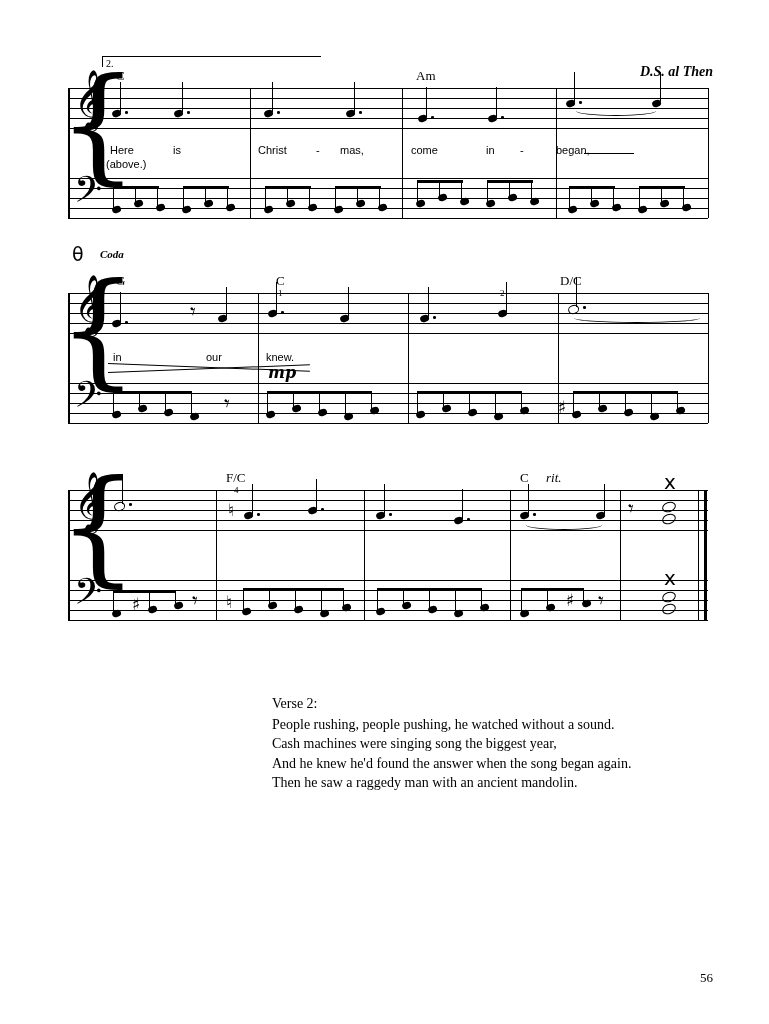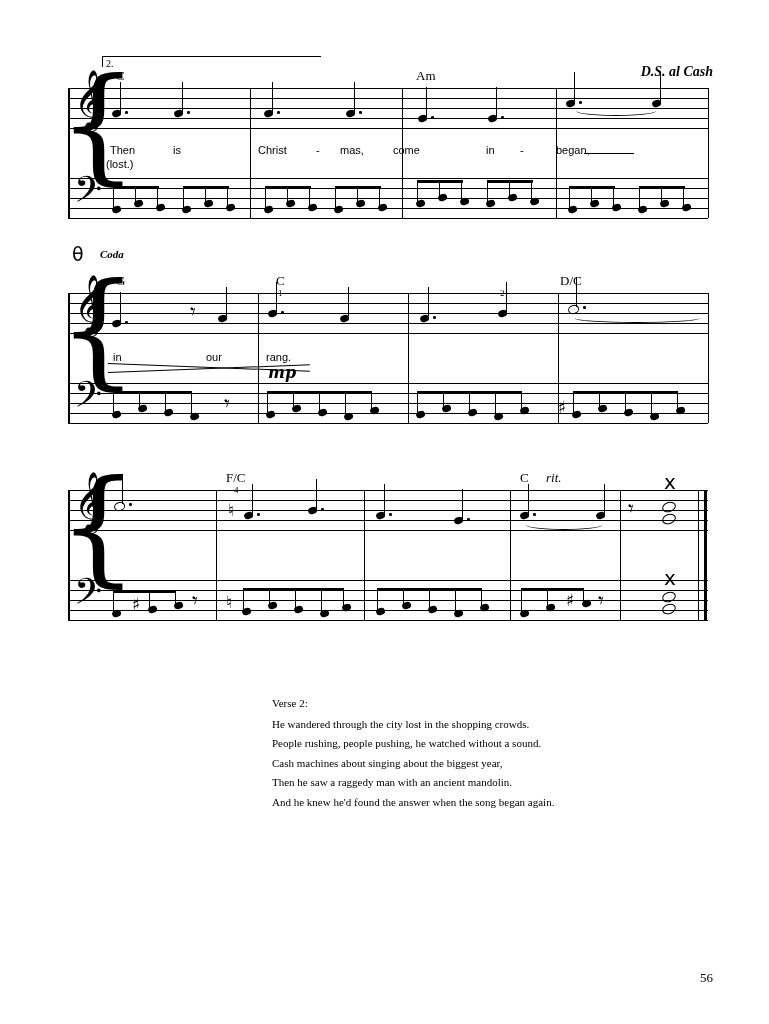--- a/index.html
+++ b/index.html
@@ -197,21 +197,21 @@
     transform-origin: left center;
   }
 
   
   .verse {
     position: absolute;
     left: 272px;
     top: 694px;
     width: 420px;
     font-family: "Liberation Serif", serif;
-    font-size: 11px;
+    font-size: 14px;
     line-height: 19.5px;
     color: #000;
   }
   .verse .head { margin-bottom: 1px; }
   .verse .indent { padding-left: 0px; }
   .verse .spacer { height: 18px; }
 
   .pagenum {
     position: absolute;
     right: 56px;
@@ -225,21 +225,21 @@
     font-weight: bold;
     font-style: italic;
     font-size: 14px;
   }
 </style>
 </head>
 <body>
 
 <div class="page">
 
-  <div class="ds-coda" style="right:56px; top:64px;">D.S. al Cash</div>
+  <div class="ds-coda" style="right:56px; top:64px;">D.S. al Then</div>
 
   <div class="system" style="top:88px; height:130px;">
 
     <div class="volta" style="left:34px; top:-32px; width:218px;"></div>
     <div class="volta-num" style="left:38px; top:-30px;">2.</div>
 
     <div class="brace" style="top:-8px;">{</div>
     <div class="sysbar" style="left:0px; top:0px; height:130px;"></div>
 
     <div class="staff" style="top:0px;">
@@ -292,32 +292,32 @@
     <div class="dot" style="left:433px; top:28px;"></div>
     <div class="stem" style="left:428px; top:-1px; height:30px;"></div>
 
     <div class="nh" style="left:498px; top:12px;"></div>
     <div class="dot" style="left:511px; top:13px;"></div>
     <div class="stem" style="left:506px; top:-16px; height:30px;"></div>
     <div class="nh" style="left:584px; top:12px;"></div>
     <div class="stem" style="left:592px; top:-16px; height:30px;"></div>
     <div class="tie" style="left:508px; top:18px; width:80px;"></div>
 
-    <div class="lyric" style="left:42px; top:56px;">Then</div>
+    <div class="lyric" style="left:42px; top:56px;">Here</div>
     <div class="lyric" style="left:105px; top:56px;">is</div>
     <div class="lyric" style="left:190px; top:56px;">Christ</div>
     <div class="lyric" style="left:248px; top:56px;">-</div>
     <div class="lyric" style="left:272px; top:56px;">mas,</div>
-    <div class="lyric" style="left:325px; top:56px;">come</div>
+    <div class="lyric" style="left:343px; top:56px;">come</div>
     <div class="lyric" style="left:418px; top:56px;">in</div>
     <div class="lyric" style="left:452px; top:56px;">-</div>
     <div class="lyric" style="left:488px; top:56px;">began,</div>
     <div class="lyricline" style="left:516px; top:65px; width:50px;"></div>
 
-    <div class="lyric" style="left:38px; top:70px;">(lost.)</div>
+    <div class="lyric" style="left:38px; top:70px;">(above.)</div>
 
     <div class="nh" style="left:44px; top:118px;"></div>
     <div class="nh" style="left:66px; top:112px;"></div>
     <div class="nh" style="left:88px; top:116px;"></div>
     <div class="stem" style="left:45px; top:98px; height:22px;"></div>
     <div class="stem" style="left:67px; top:98px; height:16px;"></div>
     <div class="stem" style="left:89px; top:98px; height:20px;"></div>
     <div class="beam" style="left:45px; top:98px; width:46px;"></div>
 
     <div class="nh" style="left:114px; top:118px;"></div>
@@ -434,21 +434,21 @@
     <div class="nh" style="left:430px; top:17px;"></div>
     <div class="stem" style="left:438px; top:-11px; height:30px;"></div>
 
     <div class="nh open" style="left:500px; top:12px;"></div>
     <div class="dot" style="left:515px; top:13px;"></div>
     <div class="stem" style="left:508px; top:-16px; height:30px;"></div>
     <div class="tie" style="left:506px; top:20px; width:126px;"></div>
 
     <div class="lyric" style="left:45px; top:58px;">in</div>
     <div class="lyric" style="left:138px; top:58px;">our</div>
-    <div class="lyric" style="left:198px; top:58px;">rang.</div>
+    <div class="lyric" style="left:198px; top:58px;">knew.</div>
 
     <div class="hairpin" style="left:40px; top:68px; width:200px; height:14px;">
       <i style="width:202px; top:2px; transform: rotate(2.2deg);"></i>
       <i style="width:202px; top:11px; transform: rotate(-2.2deg);"></i>
     </div>
     <div class="dynamic" style="left:200px; top:70px;">mp</div>
 
     <div class="nh" style="left:44px; top:118px;"></div>
     <div class="nh" style="left:70px; top:112px;"></div>
     <div class="nh" style="left:96px; top:116px;"></div>
@@ -610,22 +610,21 @@
     <div class="beam" style="left:453px; top:98px; width:63px;"></div>
     <div class="rest8" style="left:530px; top:100px;">𝄾</div>
 
     <div class="nh open" style="left:594px; top:102px; width:12px; height:8px;"></div>
     <div class="nh open" style="left:594px; top:114px; width:12px; height:8px;"></div>
     <div class="fermata" style="left:596px; top:78px;">x</div>
   </div>
 
   <div class="verse">
     <div class="head">Verse 2:</div>
-    <div class="indent">He wandered through the city lost in the shopping crowds.</div>
     <div class="indent">People rushing, people pushing, he watched without a sound.</div>
-    <div class="indent">Cash machines about singing about the biggest year,</div>
+    <div class="indent">Cash machines were singing song the biggest year,</div>
+    <div class="indent">And he knew he'd found the answer when the song began again.</div>
     <div class="indent">Then he saw a raggedy man with an ancient mandolin.</div>
-    <div class="indent">And he knew he'd found the answer when the song began again.</div>
     <div class="spacer"></div>
   </div>
 
   <div class="pagenum">56</div>
 </div>
 
 </body></html>

